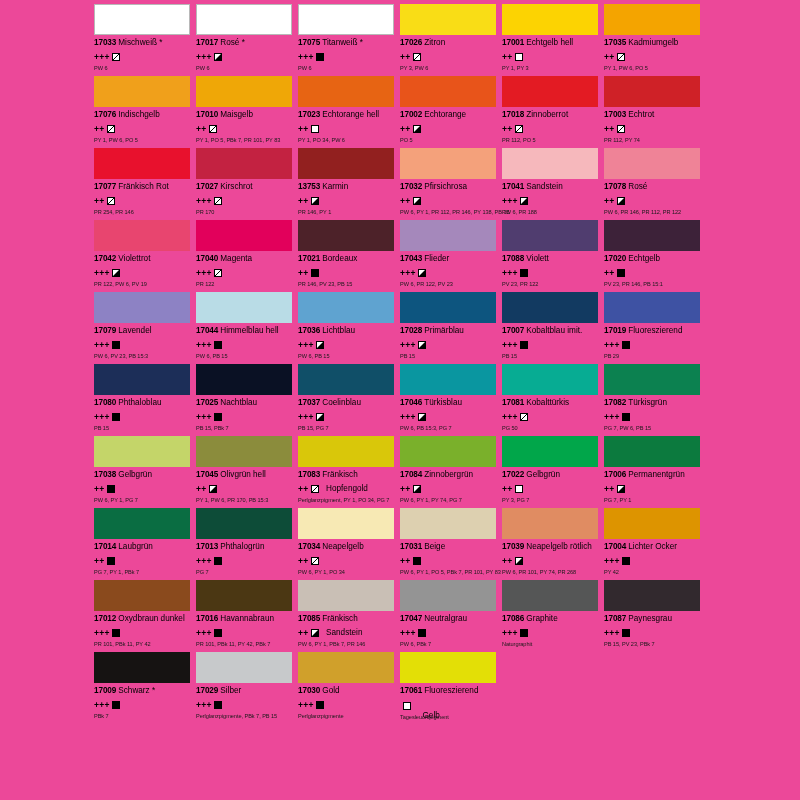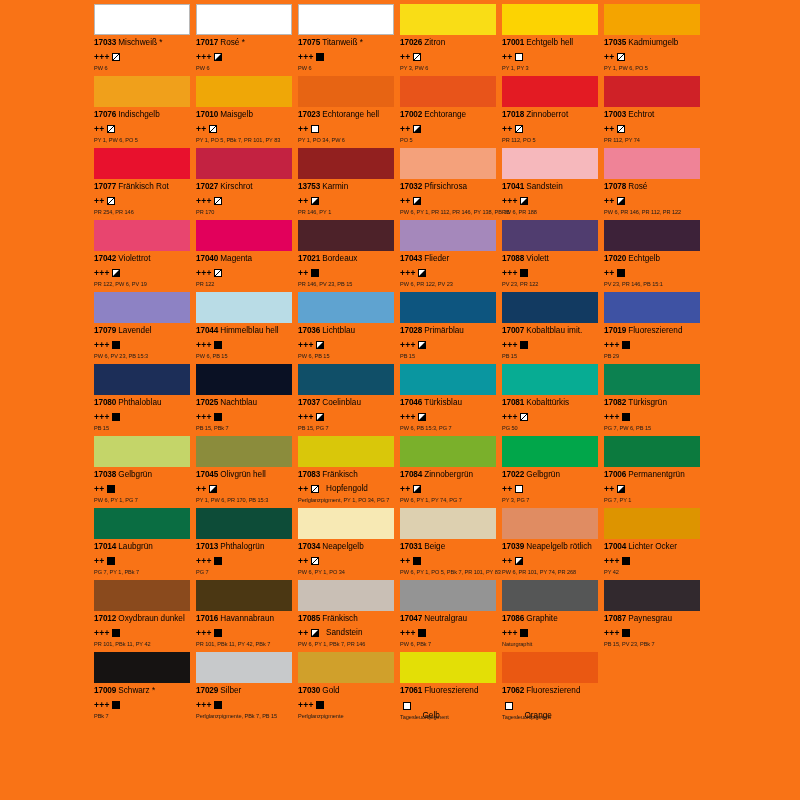--- a/index.html
+++ b/index.html
@@ -4,21 +4,21 @@
 <style>
   * { box-sizing: border-box; }
   html, body {
     margin: 0; padding: 0;
     background: #ffffff;
     font-family: "Liberation Sans", sans-serif;
   }
   #chart-page {
     width: 800px; height: 800px;
     position: relative;
-    background: #f97316;
+    background: #ec4899;
     overflow: hidden;
   }
   #swatch-grid {
     position: absolute;
     left: 94px; top: 4px;
     width: 612px;
     display: grid;
     grid-template-columns: repeat(6, 102px);
     grid-auto-rows: 72px;
     column-gap: 0px;
@@ -880,28 +880,14 @@
           <span class="swatch-light"></span>
           <span class="opacity-mark">
             <svg width="8" height="8" viewBox="0 0 8 8">
               <rect x="0.5" y="0.5" width="7" height="7" fill="#ffffff" stroke="#000000" stroke-width="1"></rect>
             </svg>
           </span>
           <span class="swatch-name2">Gelb</span>
         </div>
         <div class="swatch-pigment">Tagesleuchtpigment</div>
       </div>
-      <div class="swatch-cell fluoro">
-        <div class="swatch-chip" style="background: rgb(234, 88, 18);"></div>
-        <div class="swatch-name-line"><span class="swatch-code">17062</span><span class="swatch-name">Fluoreszierend</span></div>
-        <div class="swatch-meta-line">
-          <span class="swatch-light"></span>
-          <span class="opacity-mark">
-            <svg width="8" height="8" viewBox="0 0 8 8">
-              <rect x="0.5" y="0.5" width="7" height="7" fill="#ffffff" stroke="#000000" stroke-width="1"></rect>
-            </svg>
-          </span>
-          <span class="swatch-name2">Orange</span>
-        </div>
-        <div class="swatch-pigment">Tagesleuchtpigment</div>
-      </div>
     </div>
 </div>
 
 </body></html>

